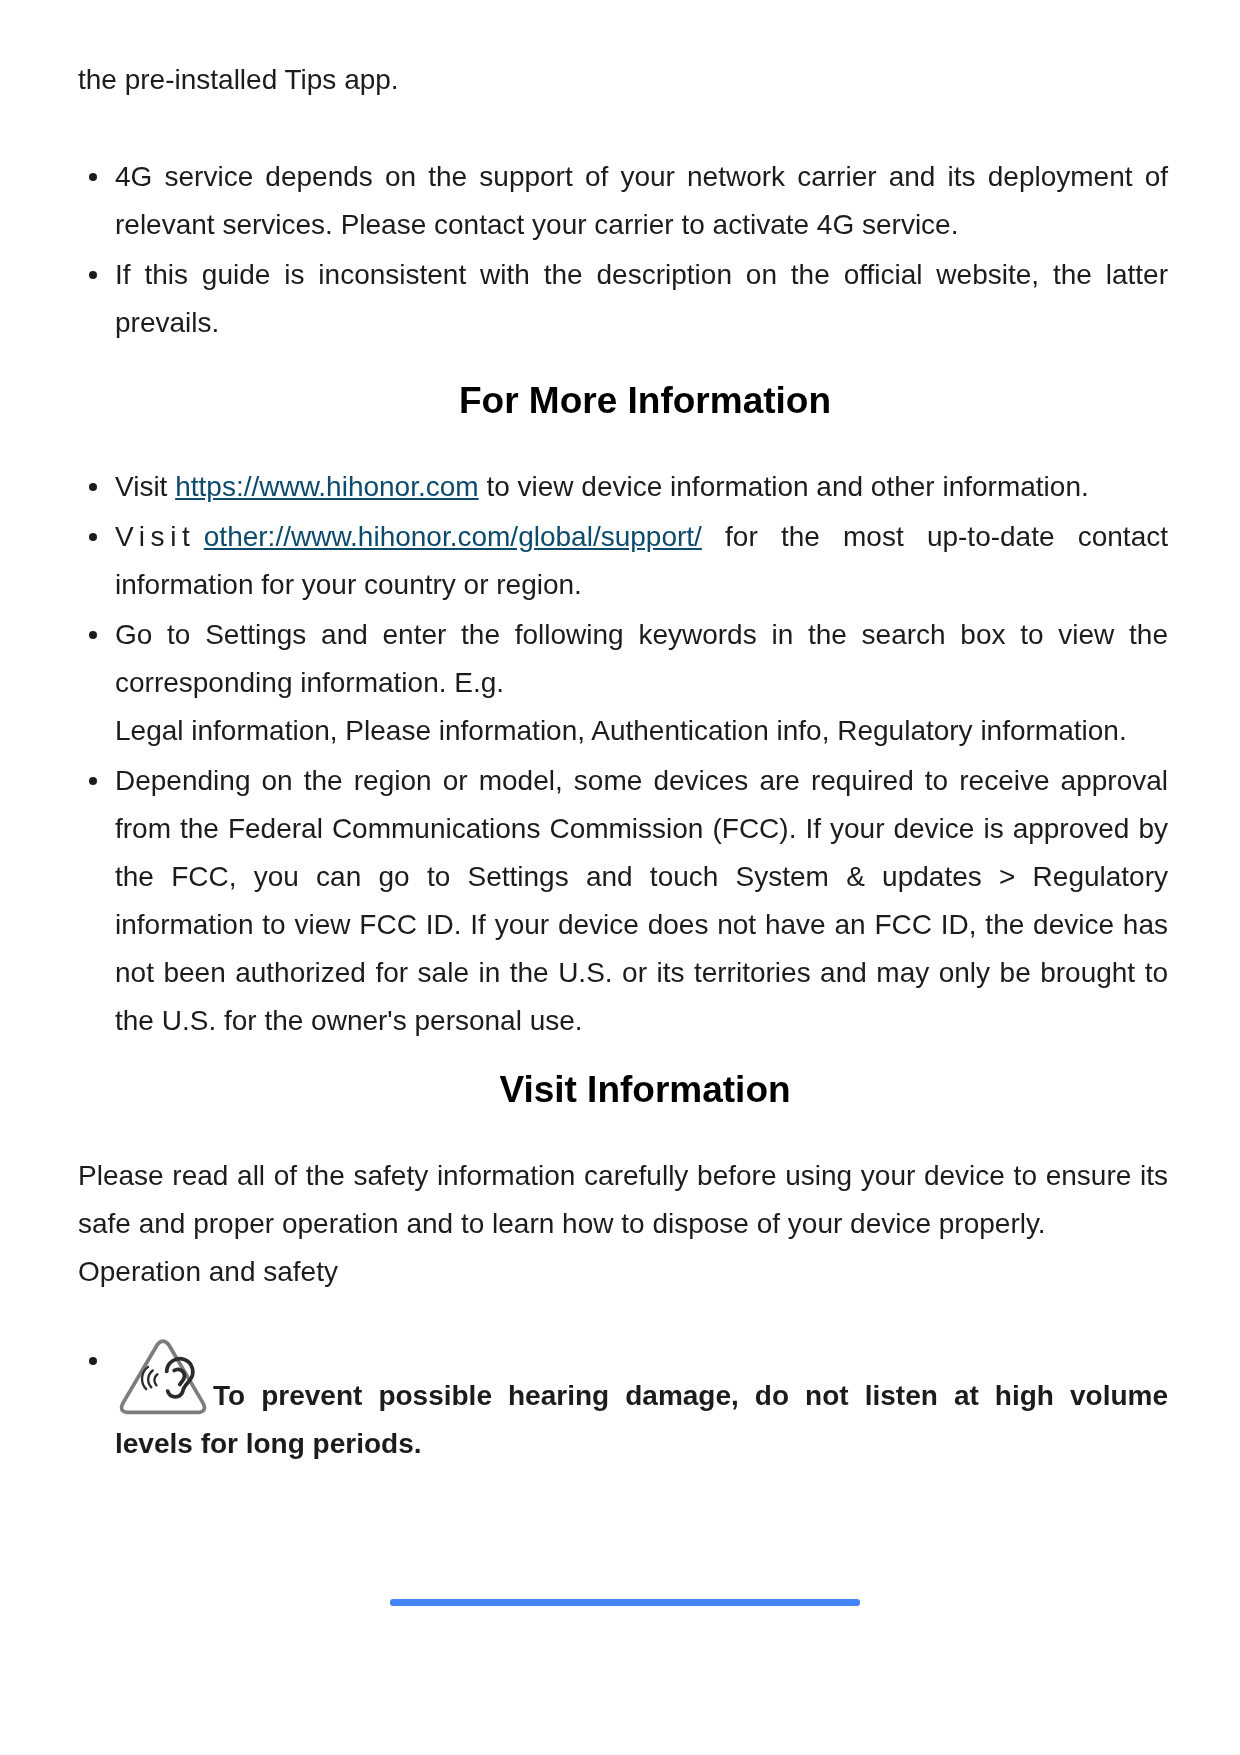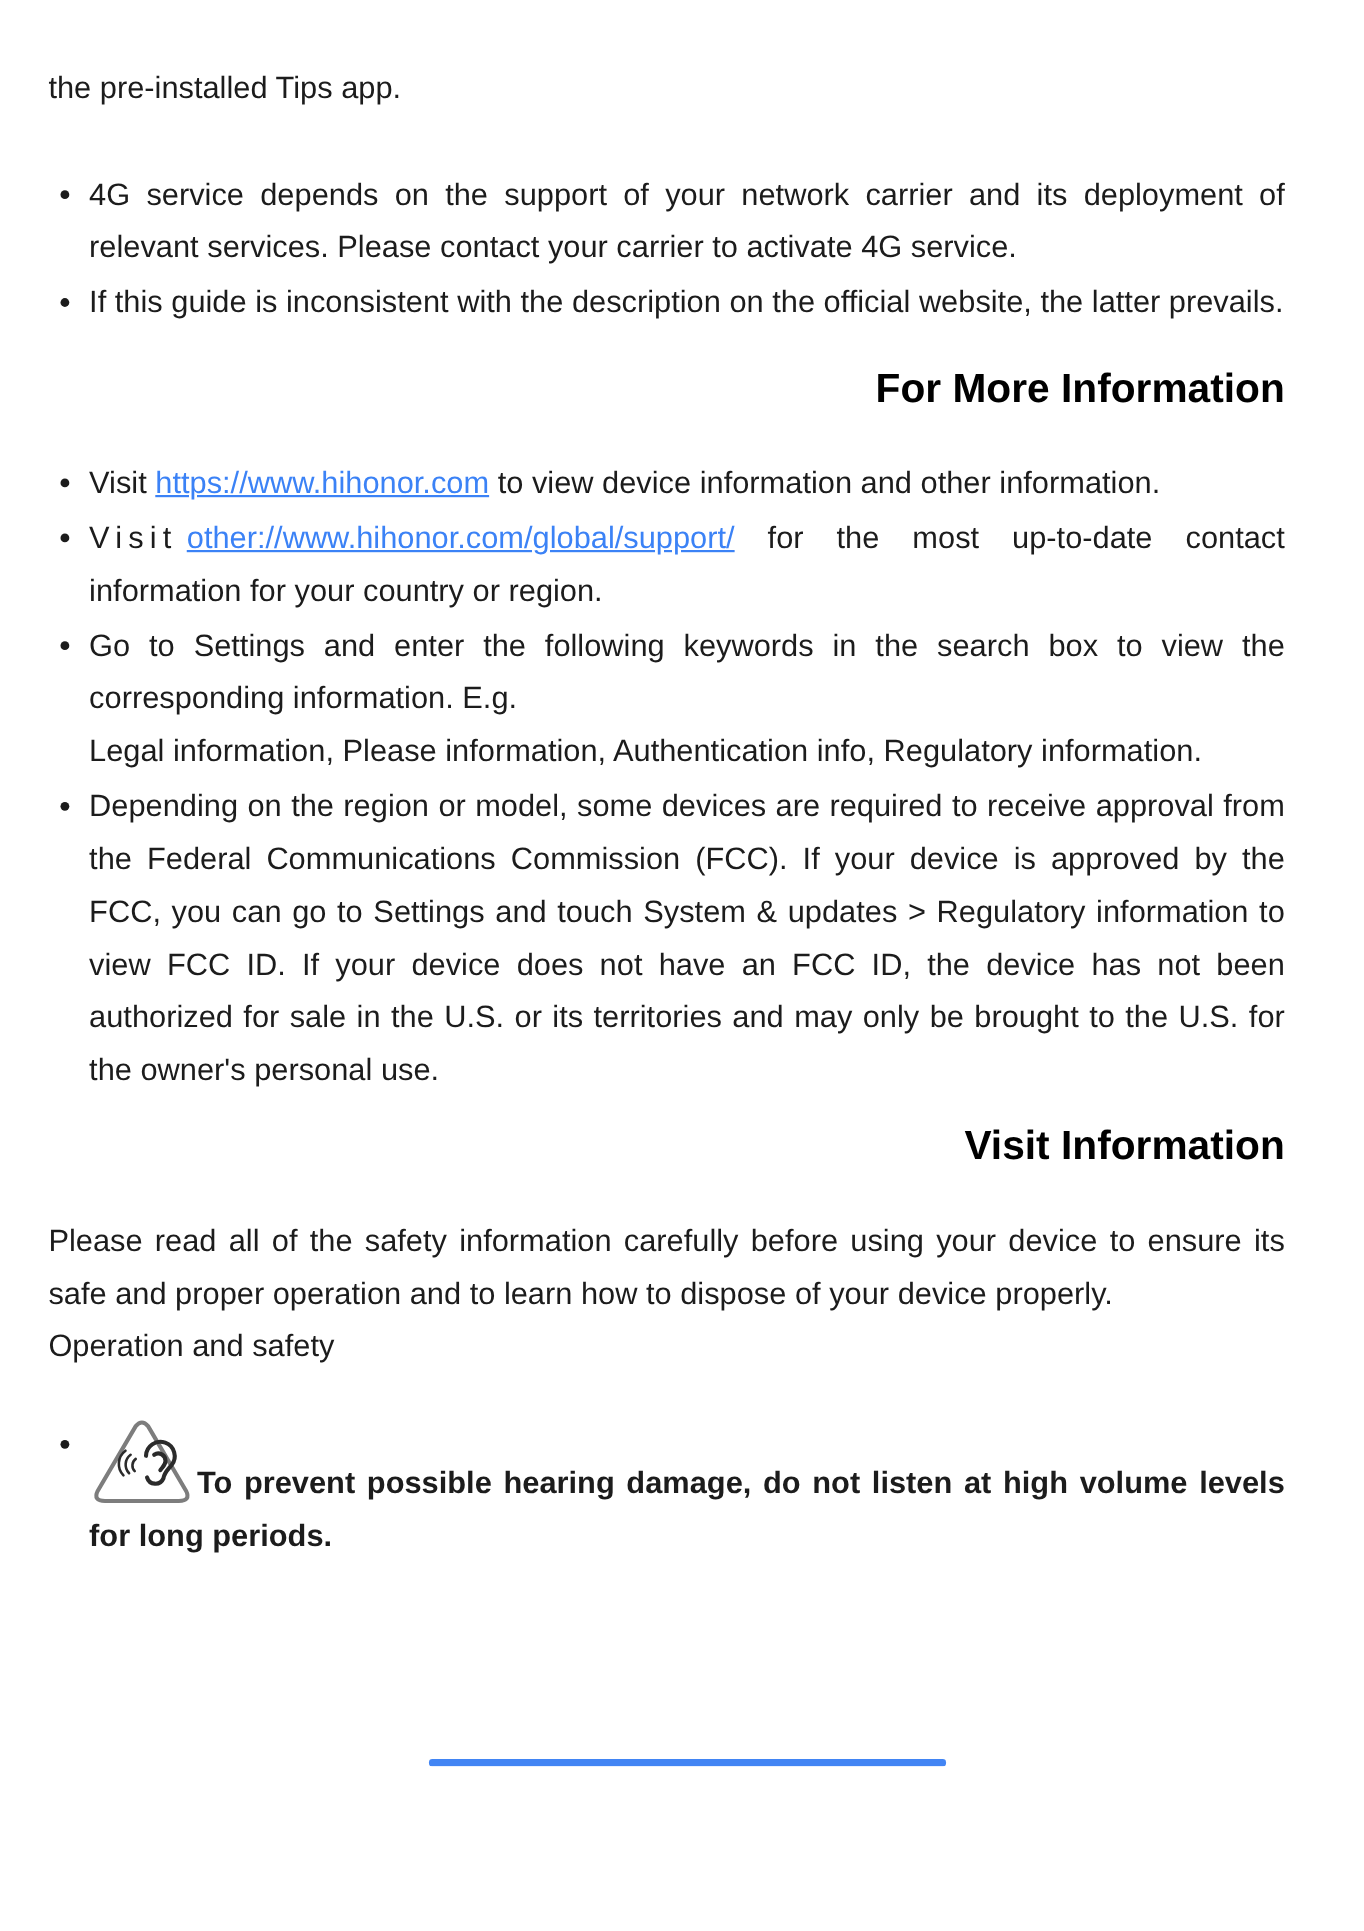--- a/index.html
+++ b/index.html
@@ -1,56 +1,56 @@
 <!DOCTYPE html>
 <html><head>
 <meta charset="utf-8">
 <style>
   html, body { margin: 0; padding: 0; background: #ffffff; }
   .page {
     position: relative;
     width: 1240px;
     height: 1606px;
     box-sizing: border-box;
-    padding: 56px 72px 0 44px;
+    padding: 56px 72px 0 78px;
     background: #ffffff;
     font-family: "Liberation Sans", sans-serif;
     font-size: 28px;
     line-height: 48px;
     color: #1c1c1c;
     overflow: hidden;
   }
   p, h2, ul { margin: 0; padding: 0; }
   p { text-align: justify; }
   h2 {
     font-size: 37px;
     line-height: 46px;
     font-weight: bold;
     color: #000000;
-    text-align: right;
+    text-align: center;
     margin-left: 44px;
   }
   ul { list-style: none; }
   li {
     position: relative;
     padding-left: 37px;
     text-align: justify;
     margin-top: 2px;
   }
   .dot {
     position: absolute;
     left: 11px;
     top: 20px;
     width: 8px;
     height: 8px;
     border-radius: 50%;
     background: #1c1c1c;
   }
   a.doc-link {
-    color: #3b82f6;
+    color: #0c4a6e;
     text-decoration: underline;
     cursor: pointer;
   }
   .spaced { letter-spacing: 0.20em; margin-right: 0.30em; }
   .block { display: block; }
   .subhead { font-weight: normal; text-align: left; }
   .gap-top-list { margin-top: 49px; }
   .h-more { margin-top: 31px; }
   .gap-after-h { margin-top: 39px; }
   .gap-list { margin-top: 39px; }

